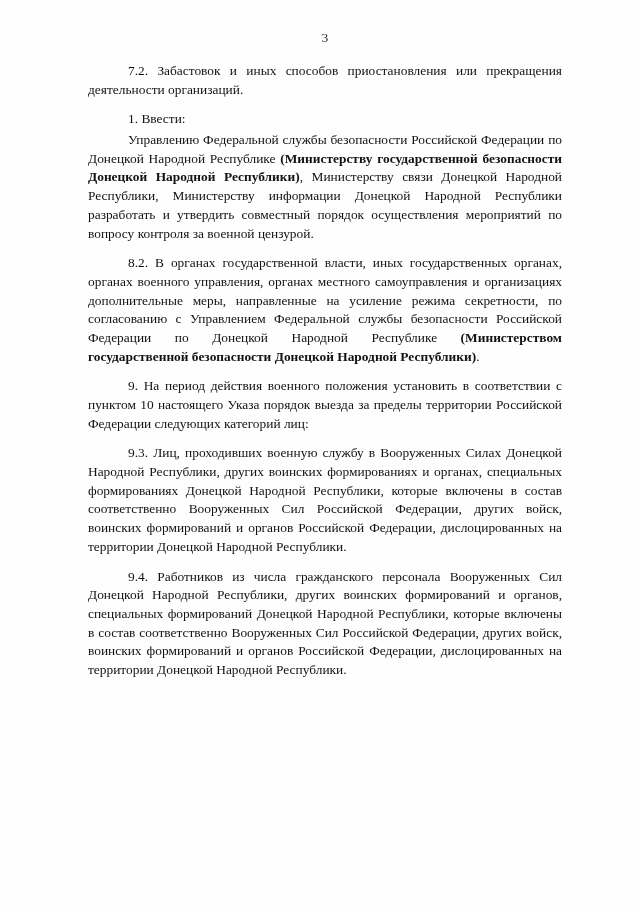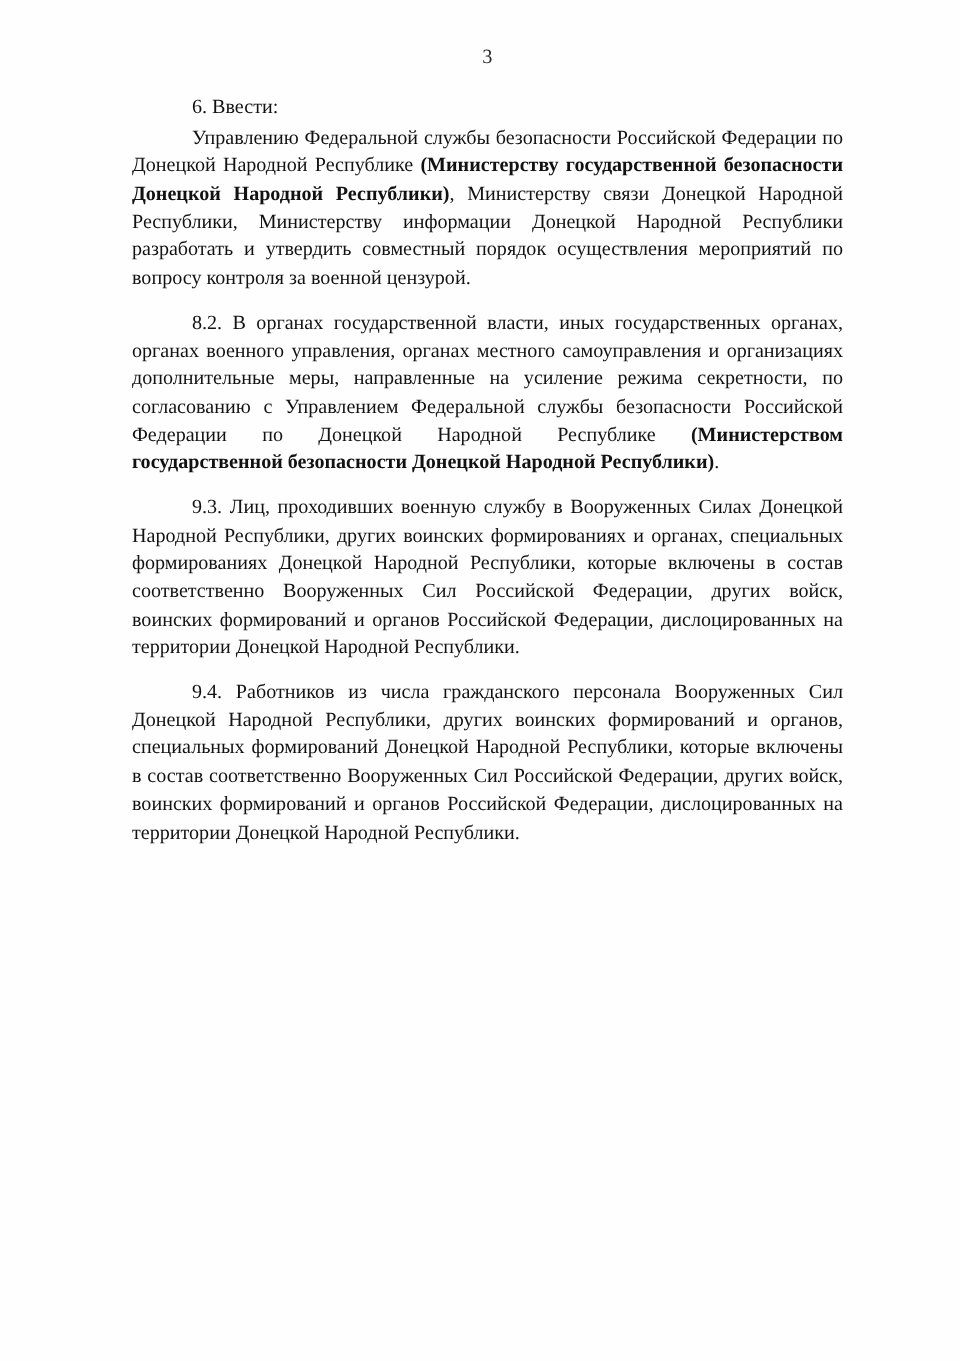--- a/index.html
+++ b/index.html
@@ -52,20 +52,22 @@
   }
 </style>
 </head>
 <body>
 
 <div class="page">
 
   <div class="page-number">3</div>
 
   <div class="doc-body">
-      <p class="para gap-before"><span>6. Ввести:</span></p>
+      <p class="para"><span>7.2. Забастовок и иных способов приостановления или прекращения деятельности организаций.</span></p>
+      <p class="para gap-before"><span>1. Ввести:</span></p>
       <p class="para gap-small"><span>Управлению Федеральной службы безопасности Российской Федерации по Донецкой Народной Республике </span><b class="bold">(Министерству государственной безопасности Донецкой Народной Республики)</b><span>, Министерству связи Донецкой Народной Республики, Министерству информации Донецкой Народной Республики разработать и утвердить совместный порядок осуществления мероприятий по вопросу контроля за военной цензурой.</span></p>
       <p class="para gap-before"><span>8.2. В органах государственной власти, иных государственных органах, органах военного управления, органах местного самоуправления и организациях дополнительные меры, направленные на усиление режима секретности, по согласованию с Управлением Федеральной службы безопасности Российской Федерации по Донецкой Народной Республике </span><b class="bold">(Министерством государственной безопасности Донецкой Народной Республики)</b><span>.</span></p>
+      <p class="para gap-before"><span>9. На период действия военного положения установить в соответствии с пунктом 10 настоящего Указа порядок выезда за пределы территории Российской Федерации следующих категорий лиц:</span></p>
       <p class="para gap-before"><span>9.3. Лиц, проходивших военную службу в Вооруженных Силах Донецкой Народной Республики, других воинских формированиях и органах, специальных формированиях Донецкой Народной Республики, которые включены в состав соответственно Вооруженных Сил Российской Федерации, других войск, воинских формирований и органов Российской Федерации, дислоцированных на территории Донецкой Народной Республики.</span></p>
       <p class="para gap-before"><span>9.4. Работников из числа гражданского персонала Вооруженных Сил Донецкой Народной Республики, других воинских формирований и органов, специальных формирований Донецкой Народной Республики, которые включены в состав соответственно Вооруженных Сил Российской Федерации, других войск, воинских формирований и органов Российской Федерации, дислоцированных на территории Донецкой Народной Республики.</span></p>
     </div>
 
 </div>
 
 </body></html>

